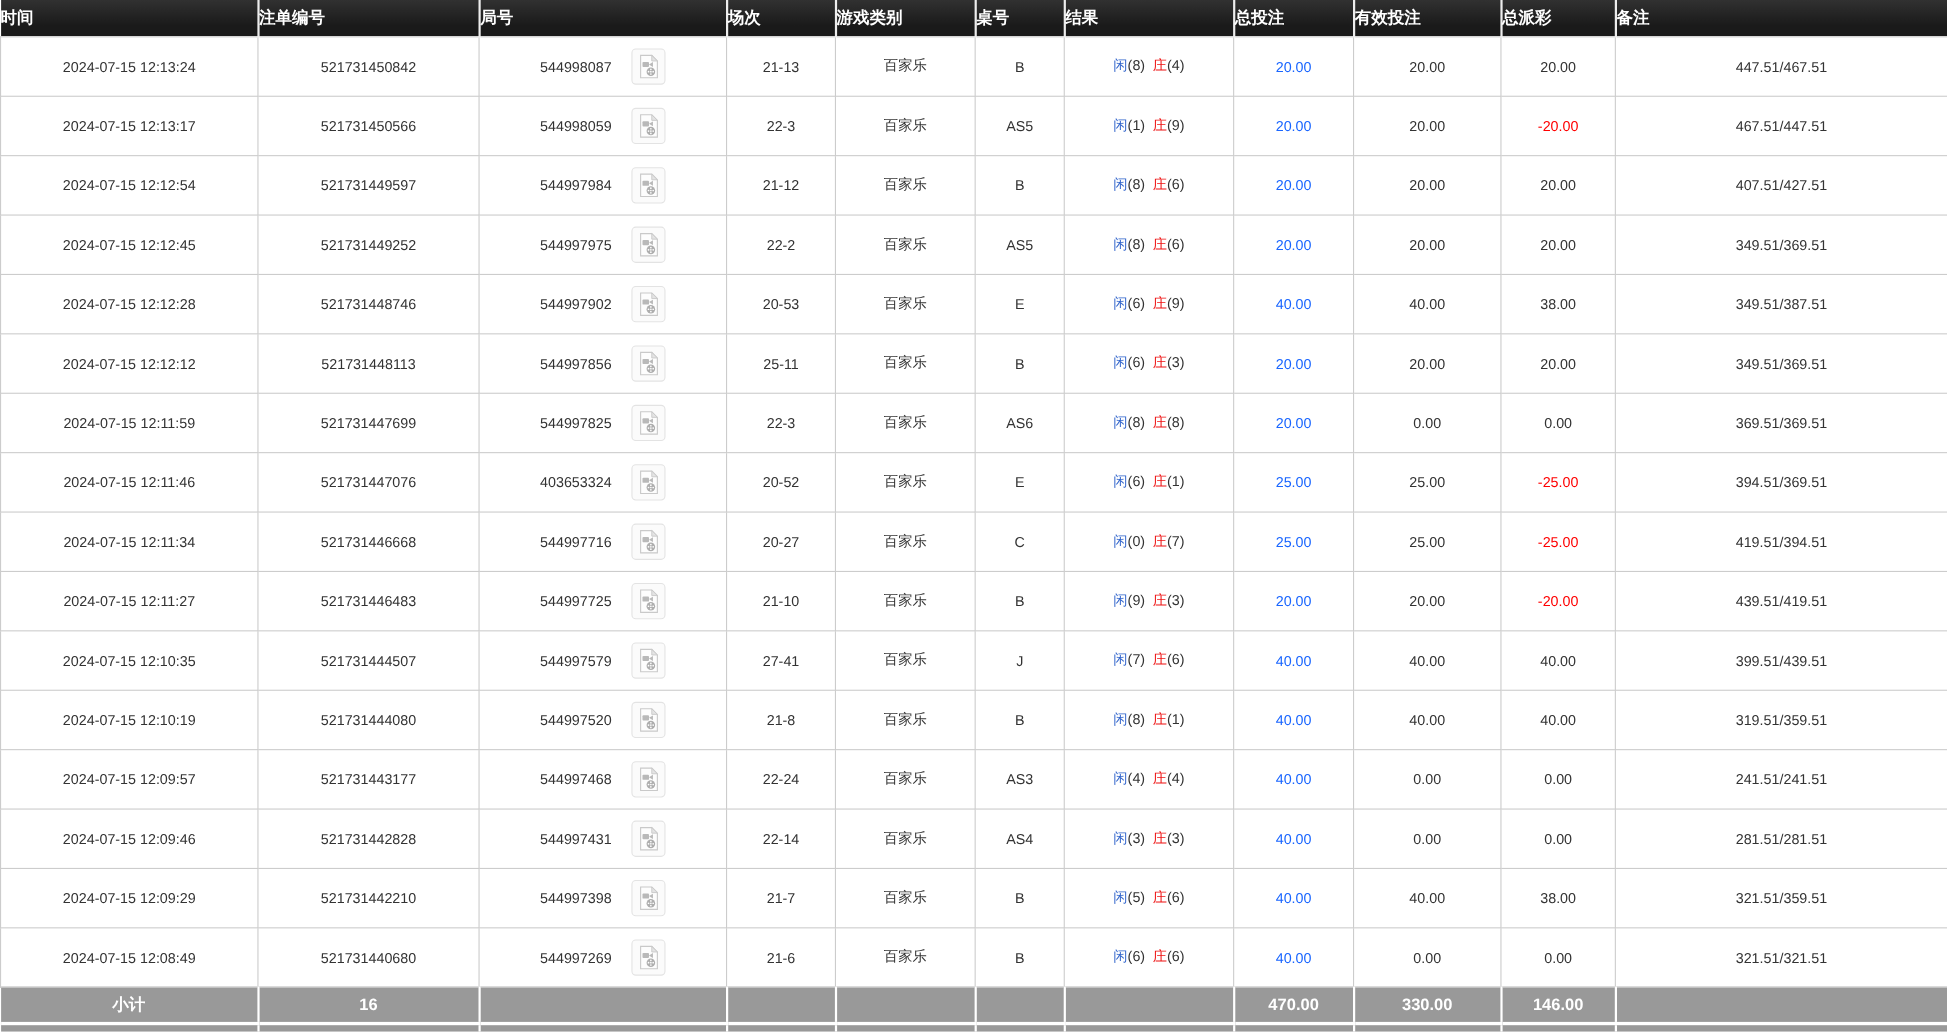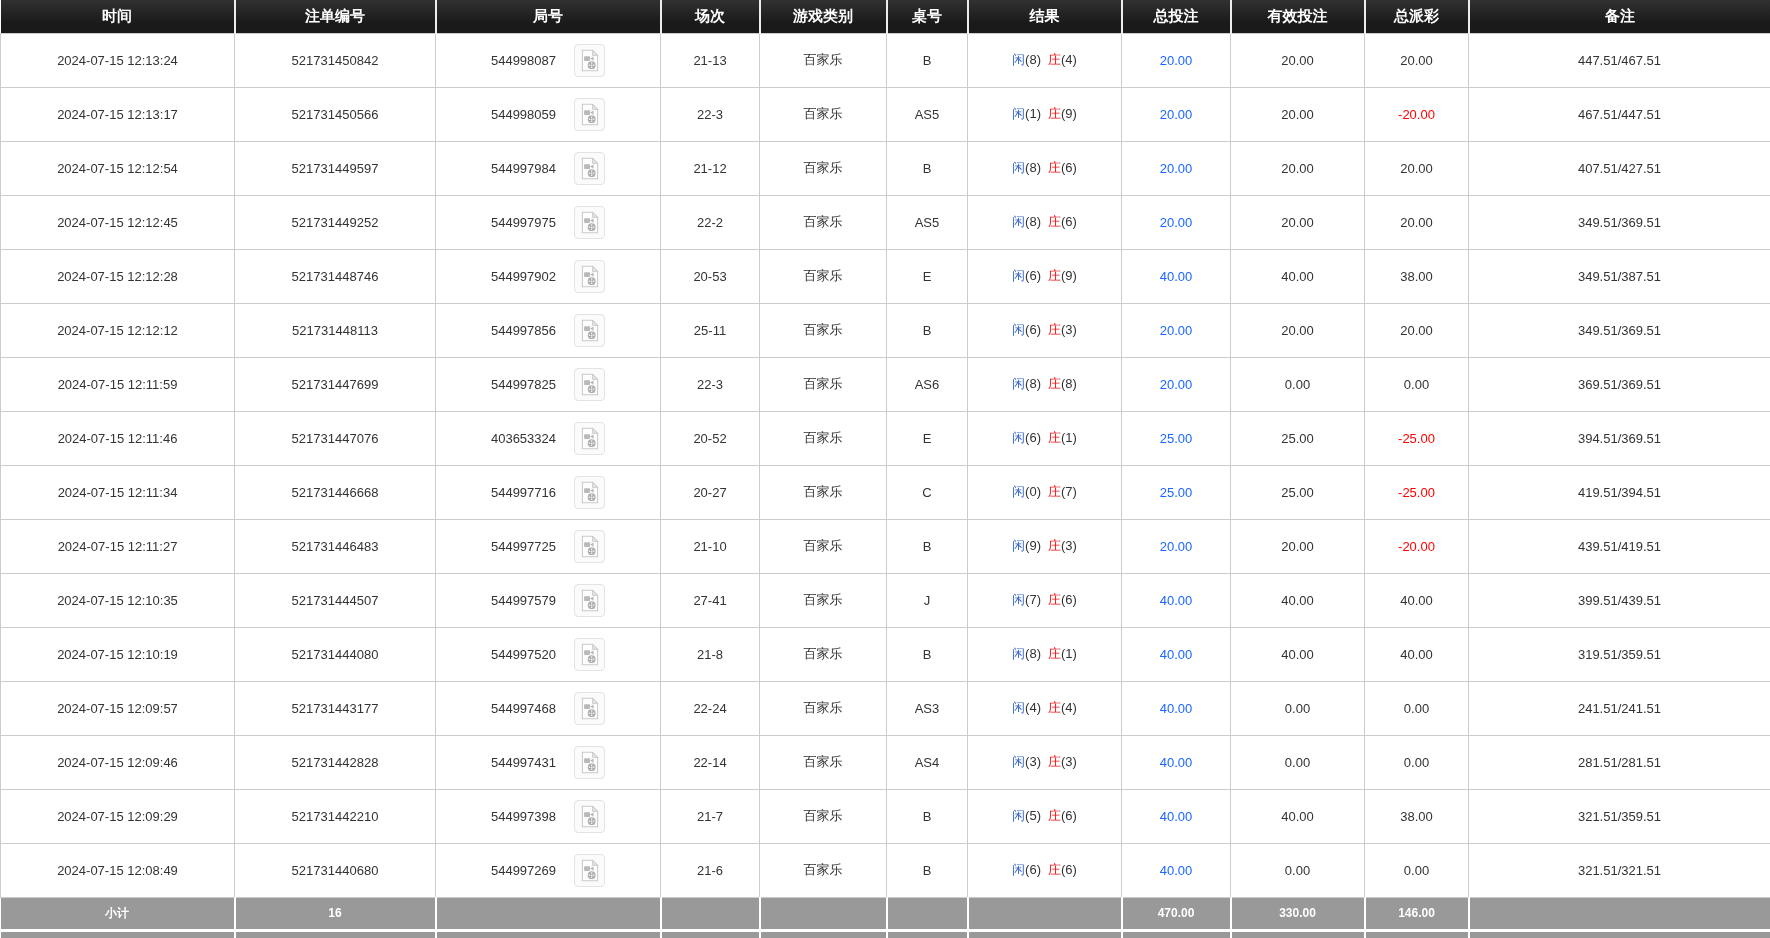--- a/index.html
+++ b/index.html
@@ -20,21 +20,21 @@
   table{width:1770px;border-collapse:collapse;table-layout:fixed;}
   col.c-time{width:234px;} col.c-betno{width:201px;} col.c-round{width:225px;}
   col.c-session{width:99px;} col.c-game{width:127px;} col.c-table{width:81px;}
   col.c-result{width:154px;} col.c-totalbet{width:109px;} col.c-validbet{width:134px;}
   col.c-payout{width:104px;} col.c-remark{width:302px;}
   thead th{
     height:33px;
     background:linear-gradient(#313131,#1a1a1a 70%);
     color:var(--header-text);
     font-size:15px;font-weight:bold;
-    text-align:center;vertical-align:middle;
+    text-align:left;vertical-align:middle;
     border-right:2px solid #ededed;
     padding:0;
   }
   thead th:last-child{border-right:none;}
   tbody tr{height:54px;}
   tbody td{
     border:1px solid var(--row-border);
     text-align:center;vertical-align:middle;
     font-size:13px;color:var(--text);
     padding:0 4px;background:#fff;
@@ -44,21 +44,21 @@
   .round-cell{display:inline-flex;align-items:center;justify-content:center;gap:18px;}
   .video-btn{
     display:inline-flex;align-items:center;justify-content:center;
     width:31px;height:33px;border:1px solid #e3e3e3;border-radius:4px;
     background:#fbfbfb;cursor:pointer;
   }
   .result-player{color:var(--player-blue);}
   .result-banker{color:var(--banker-red);margin-left:7px;}
   .result-score{color:var(--text);}
   tfoot td{
-    background:var(--footer-bg);color:#fff;font-size:12px;font-weight:bold;
+    background:var(--footer-bg);color:#fff;font-size:15px;font-weight:bold;
     text-align:center;vertical-align:middle;
     border-right:2px solid #ffffff;padding:0 4px;
   }
   tfoot td:last-child{border-right:none;}
   tfoot tr{height:33px;}
   tfoot tr.cutoff td{border-top:3px solid #ffffff;height:30px;}
 </style>
 </head>
 <body>
 

